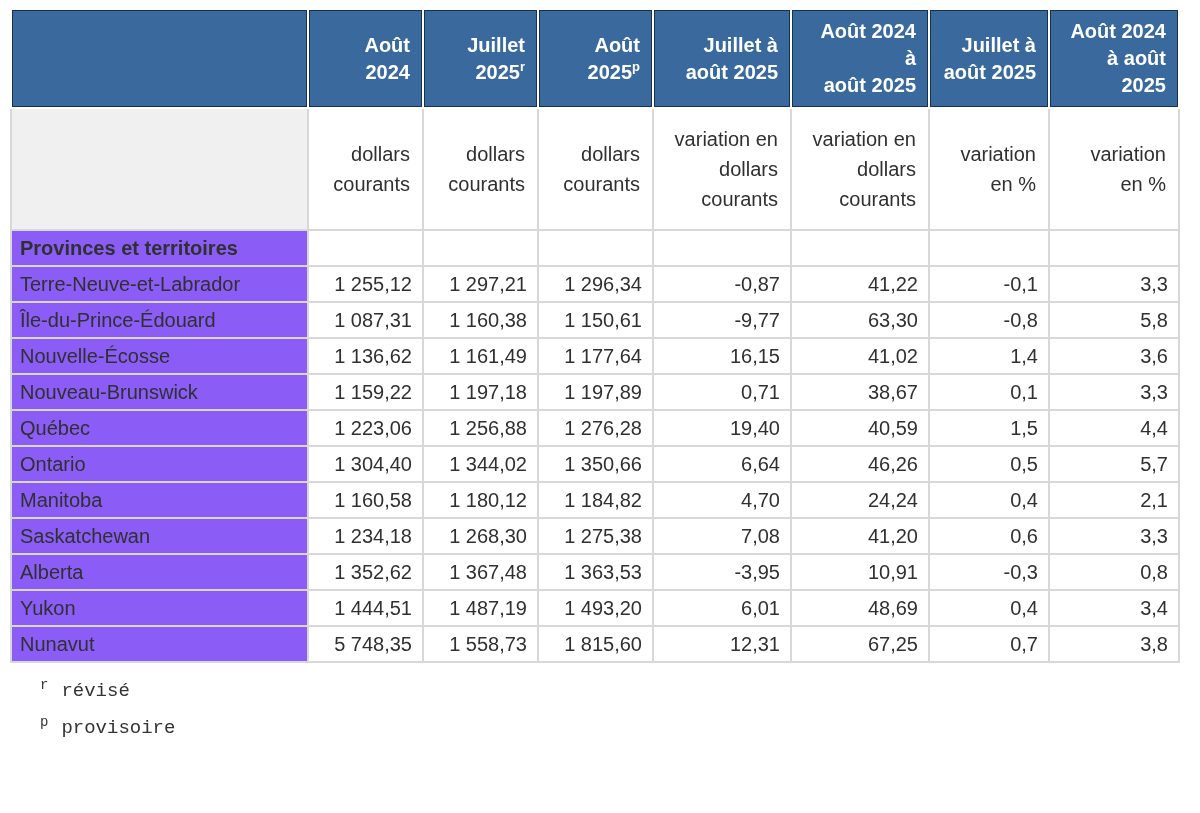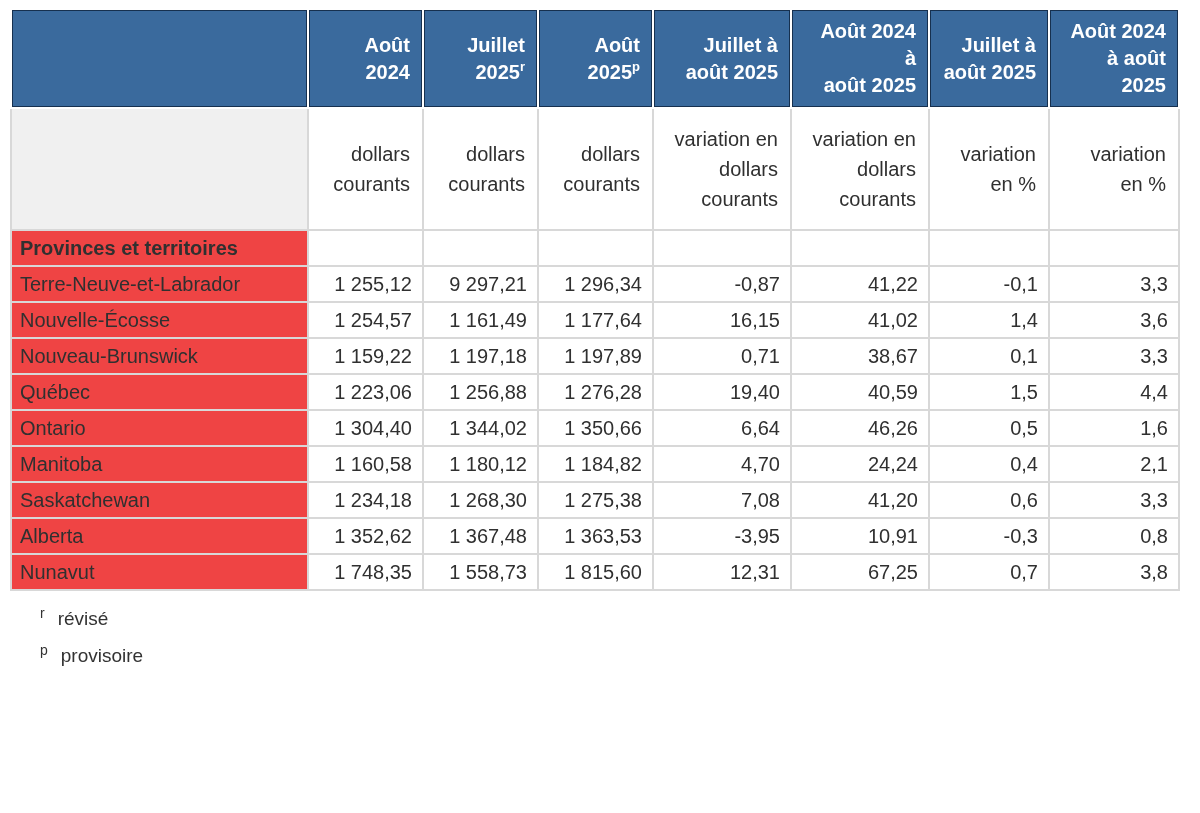--- a/index.html
+++ b/index.html
@@ -55,28 +55,28 @@
     height: 30px;
     vertical-align: middle;
     font-weight: normal;
   }
   td.num {
     background: #ffffff;
     text-align: right;
     padding: 2px 10px;
   }
   th.rowlabel {
-    background: #ef4444;
+    background: #8b5cf6;
     text-align: left;
     padding: 2px 8px;
     line-height: 1.3;
   }
   th.rowlabel.section { font-weight: bold; }
   
-  .footnotes { margin: 14px 0 8px 30px; font-size: 19px; color: #333333; }
+  .footnotes { margin: 14px 0 8px 30px; font-size: 19px; color: #333333; font-family: Liberation Mono, monospace; }
   .footnote { margin-bottom: 12px; }
   .footnote sup { font-size: 14px; margin-right: 13px; }
 </style>
 </head>
 <body>
 
 <div class="page">
   <table class="stats">
     <colgroup>
       <col style="width:297px">
@@ -134,30 +134,40 @@
         <td class="num"></td>
         <td class="num"></td>
         <td class="num"></td>
         <td class="num"></td>
         <td class="num"></td>
         <td class="num"></td>
       </tr>
     <tr>
           <th class="rowlabel" scope="row">Terre-Neuve-et-Labrador</th>
           <td class="num">1 255,12</td>
-          <td class="num">9 297,21</td>
+          <td class="num">1 297,21</td>
           <td class="num">1 296,34</td>
           <td class="num">-0,87</td>
           <td class="num">41,22</td>
           <td class="num">-0,1</td>
           <td class="num">3,3</td>
         </tr>
         <tr>
+          <th class="rowlabel" scope="row">Île-du-Prince-Édouard</th>
+          <td class="num">1 087,31</td>
+          <td class="num">1 160,38</td>
+          <td class="num">1 150,61</td>
+          <td class="num">-9,77</td>
+          <td class="num">63,30</td>
+          <td class="num">-0,8</td>
+          <td class="num">5,8</td>
+        </tr>
+        <tr>
           <th class="rowlabel" scope="row">Nouvelle-Écosse</th>
-          <td class="num">1 254,57</td>
+          <td class="num">1 136,62</td>
           <td class="num">1 161,49</td>
           <td class="num">1 177,64</td>
           <td class="num">16,15</td>
           <td class="num">41,02</td>
           <td class="num">1,4</td>
           <td class="num">3,6</td>
         </tr>
         <tr>
           <th class="rowlabel" scope="row">Nouveau-Brunswick</th>
           <td class="num">1 159,22</td>
@@ -179,21 +189,21 @@
           <td class="num">4,4</td>
         </tr>
         <tr>
           <th class="rowlabel" scope="row">Ontario</th>
           <td class="num">1 304,40</td>
           <td class="num">1 344,02</td>
           <td class="num">1 350,66</td>
           <td class="num">6,64</td>
           <td class="num">46,26</td>
           <td class="num">0,5</td>
-          <td class="num">1,6</td>
+          <td class="num">5,7</td>
         </tr>
         <tr>
           <th class="rowlabel" scope="row">Manitoba</th>
           <td class="num">1 160,58</td>
           <td class="num">1 180,12</td>
           <td class="num">1 184,82</td>
           <td class="num">4,70</td>
           <td class="num">24,24</td>
           <td class="num">0,4</td>
           <td class="num">2,1</td>
@@ -212,22 +222,32 @@
           <th class="rowlabel" scope="row">Alberta</th>
           <td class="num">1 352,62</td>
           <td class="num">1 367,48</td>
           <td class="num">1 363,53</td>
           <td class="num">-3,95</td>
           <td class="num">10,91</td>
           <td class="num">-0,3</td>
           <td class="num">0,8</td>
         </tr>
         <tr>
+          <th class="rowlabel" scope="row">Yukon</th>
+          <td class="num">1 444,51</td>
+          <td class="num">1 487,19</td>
+          <td class="num">1 493,20</td>
+          <td class="num">6,01</td>
+          <td class="num">48,69</td>
+          <td class="num">0,4</td>
+          <td class="num">3,4</td>
+        </tr>
+        <tr>
           <th class="rowlabel" scope="row">Nunavut</th>
-          <td class="num">1 748,35</td>
+          <td class="num">5 748,35</td>
           <td class="num">1 558,73</td>
           <td class="num">1 815,60</td>
           <td class="num">12,31</td>
           <td class="num">67,25</td>
           <td class="num">0,7</td>
           <td class="num">3,8</td>
         </tr>
       </tbody>
   </table>
 

